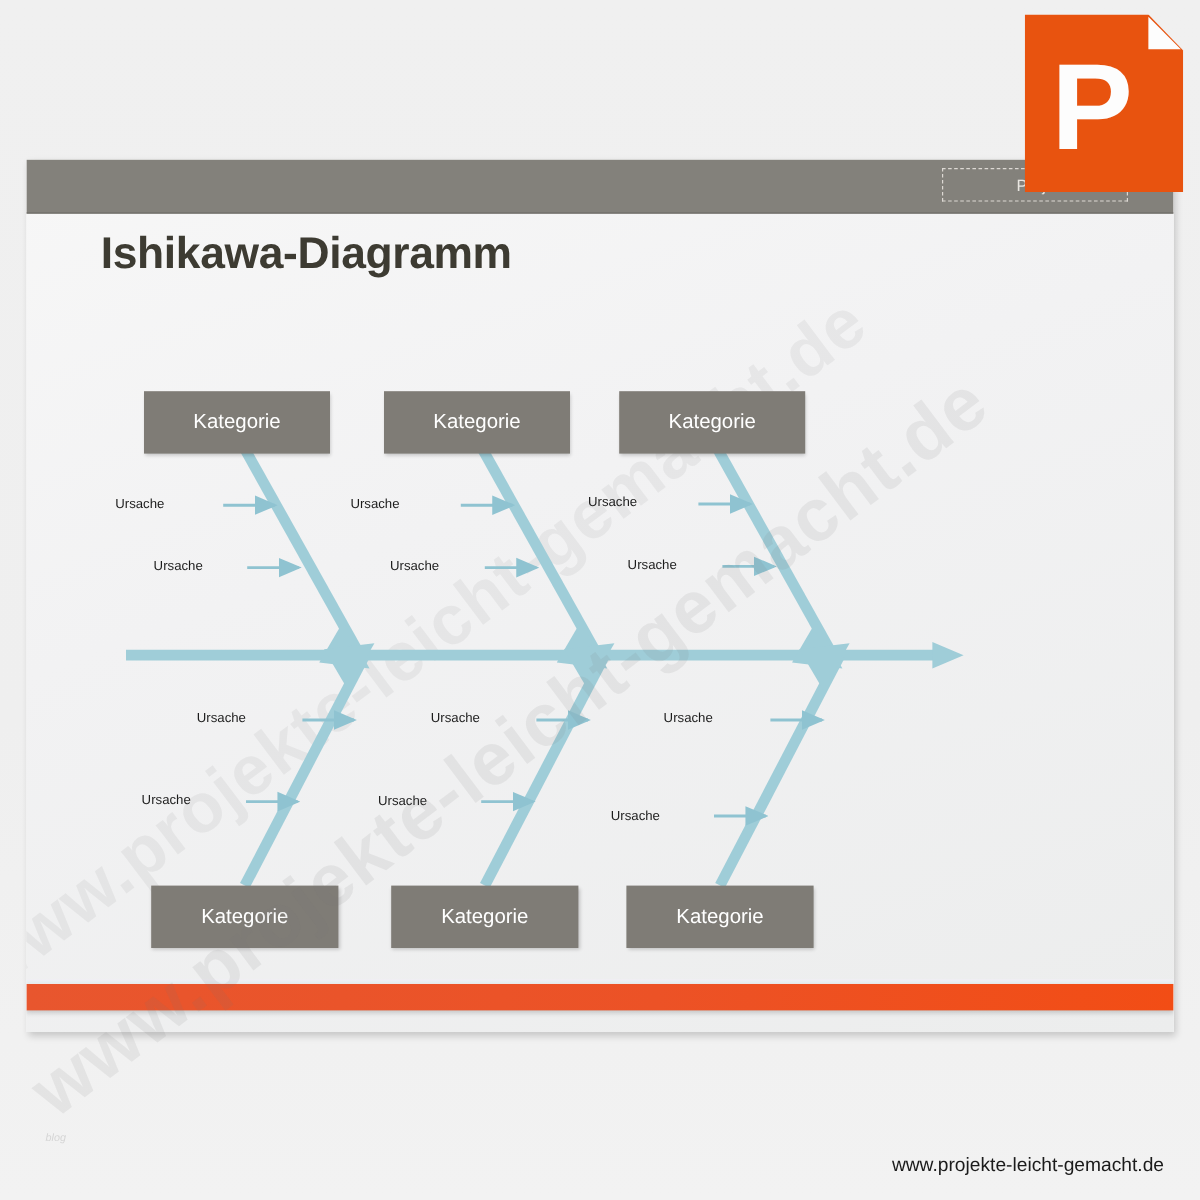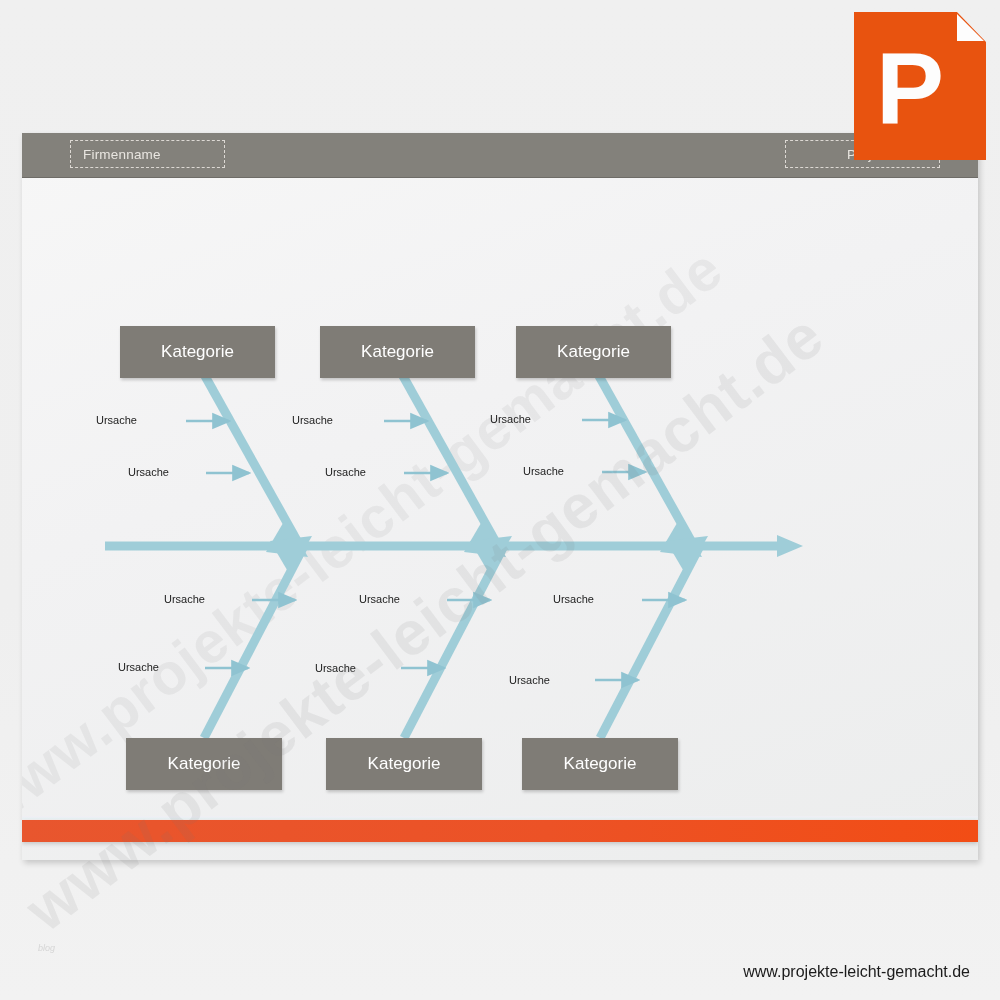--- a/index.html
+++ b/index.html
@@ -111,28 +111,26 @@
   }
 </style>
 </head>
 <body>
 
 <div id="page">
 
   <div id="slide">
 
     <div id="slide-header">
-      <div class="ph-box" id="ph-company">
-        <span>Firmenname</span>
-      </div>
       <div class="ph-box" id="ph-project">
         <span>Projektname</span>
       </div>
     </div>
 
+    <div id="slide-title">Ishikawa-Diagramm</div>
 
     <div class="wm" id="wm-slide">www.projekte-leicht-gemacht.de</div>
 
     <svg id="fishbone" viewBox="0 0 956 727">
       <defs>
         <marker id="bonehead" markerWidth="7" markerHeight="7" refX="3.2" refY="3.5" orient="auto">
           <path d="M0,0 L7,3.5 L0,7 Z" fill="#9fcdd8"></path>
         </marker>
         <marker id="causehead" markerWidth="8" markerHeight="8" refX="7" refY="4" orient="auto">
           <path d="M0,0.6 L8,4 L0,7.4 Z" fill="#8fc3d1"></path>

